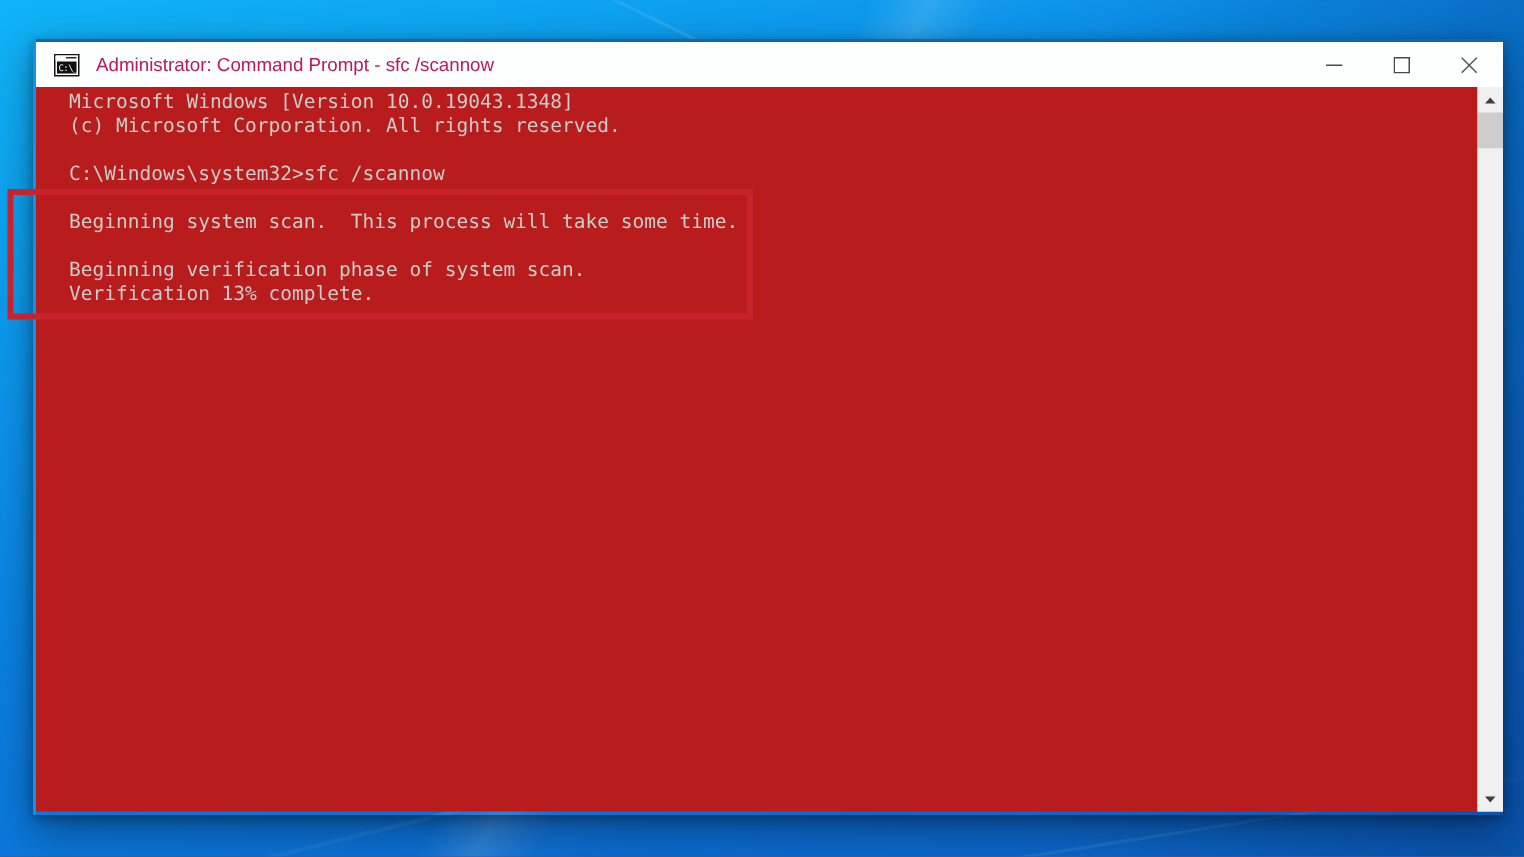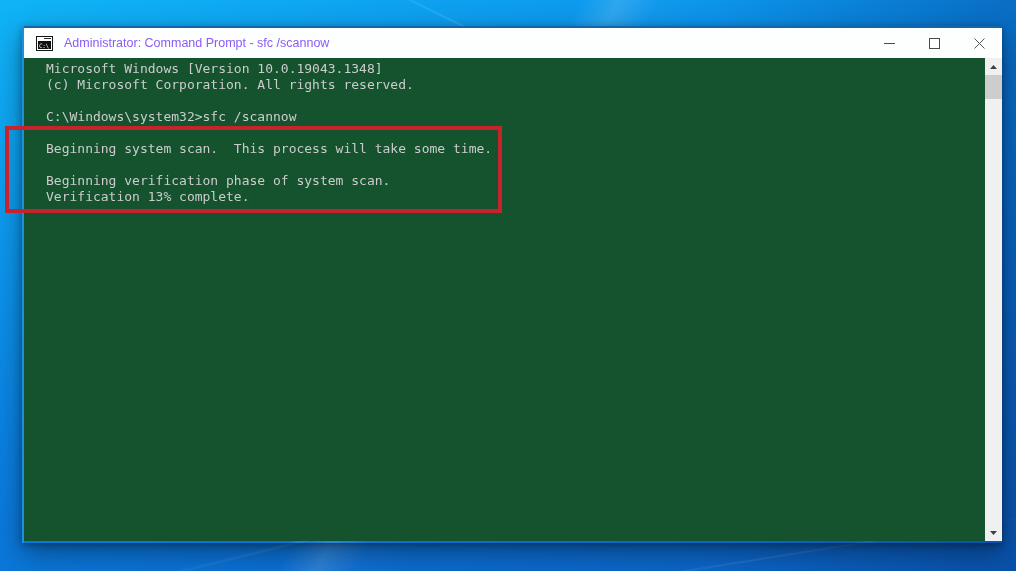--- a/index.html
+++ b/index.html
@@ -211,21 +211,21 @@
   <div id="window-top-edge"></div>
   <div id="window-left-edge"></div>
 
   <div id="title-bar" style="background: rgb(253, 254, 254);">
     <div id="title-icon">
       <div class="ic-bar">
         <div class="ic-dots"></div>
       </div>
       <div class="ic-screen">C:\_</div>
     </div>
-    <div id="title-text" style="color: #8b5cf6;">Administrator: Command Prompt - sfc  /scannow</div>
+    <div id="title-text" style="color: #be185d;">Administrator: Command Prompt - sfc  /scannow</div>
 
     <div id="window-controls">
       <div class="win-btn">
         <svg width="11" height="11" viewBox="0 0 11 11" aria-hidden="true">
           <line x1="0" y1="5.5" x2="11" y2="5.5" stroke="#4a4a4a" stroke-width="1"></line>
         </svg>
       </div>
       <div class="win-btn">
         <svg width="11" height="11" viewBox="0 0 11 11" aria-hidden="true">
           <rect x="0.5" y="0.5" width="10" height="10" fill="none" stroke="#4a4a4a" stroke-width="1"></rect>
@@ -233,21 +233,21 @@
       </div>
       <div class="win-btn">
         <svg width="11" height="11" viewBox="0 0 11 11" aria-hidden="true">
           <line x1="0.5" y1="0.5" x2="10.5" y2="10.5" stroke="#555555" stroke-width="1"></line>
           <line x1="10.5" y1="0.5" x2="0.5" y2="10.5" stroke="#555555" stroke-width="1"></line>
         </svg>
       </div>
     </div>
   </div>
 
-  <div id="console-body" style="background: #14532d;">
+  <div id="console-body" style="background: #b91c1c;">
     <div id="console-text" style="color: rgb(204, 204, 204);"><div class="console-line">Microsoft Windows [Version 10.0.19043.1348]</div><div class="console-line">(c) Microsoft Corporation. All rights reserved.</div><div class="console-line"></div><div class="console-line">C:\Windows\system32&gt;sfc /scannow</div><div class="console-line"></div><div class="console-line">Beginning system scan.  This process will take some time.</div><div class="console-line"></div><div class="console-line">Beginning verification phase of system scan.</div><div class="console-line">Verification 13% complete.</div><div class="console-line"></div></div>
   </div>
 
   <div id="console-scrollbar">
     <div class="sb-arrow" id="sb-arrow-up">
       <svg width="9" height="6" viewBox="0 0 9 6" aria-hidden="true">
         <path d="M4.5 1 L8 5 L1 5 Z" fill="#404040"></path>
       </svg>
     </div>
     <div id="sb-thumb" style="background: rgb(205, 205, 205);"></div>

